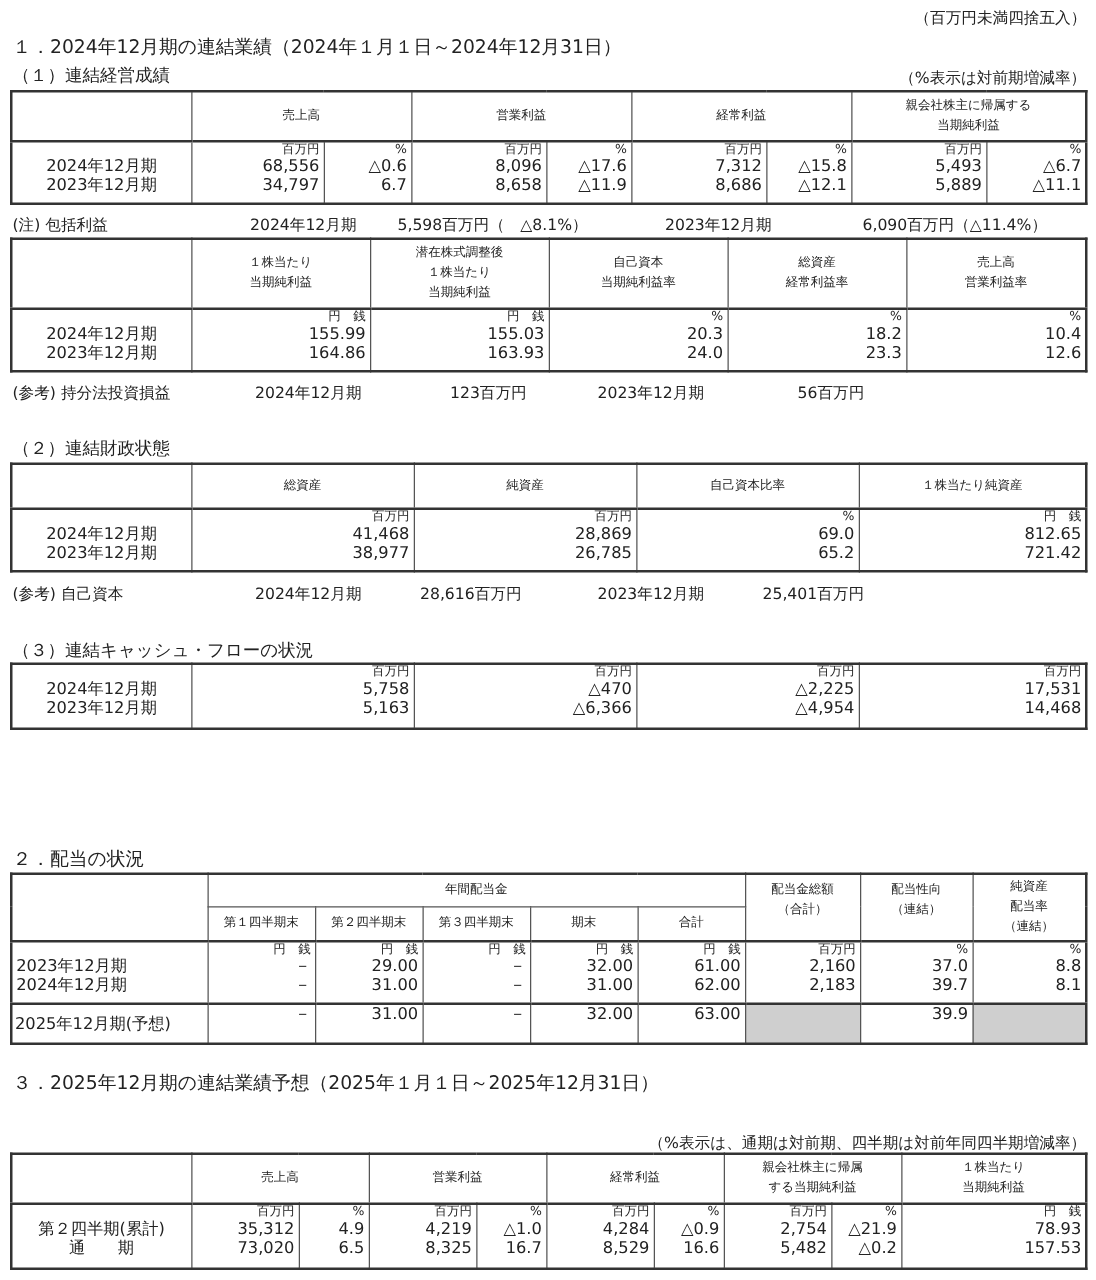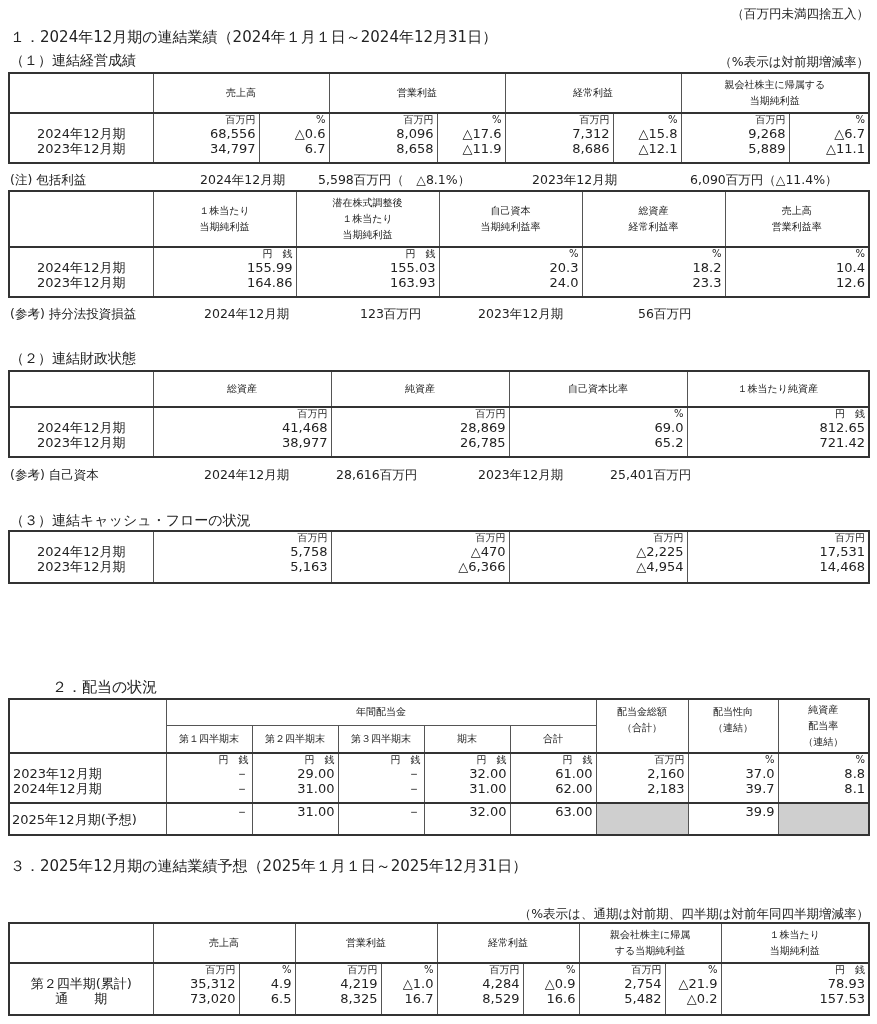--- a/index.html
+++ b/index.html
@@ -51,21 +51,21 @@
 当期純利益</td>
   </tr>
   <tr style="height:50px">
     <td class="lbl"><span class="u">&nbsp;</span><span>2024年12月期</span><br><span>2023年12月期</span></td>
     <td class="num"><span class="u">百万円</span><span>68,556</span><br><span>34,797</span></td>
     <td class="num"><span class="u">%</span><span>△0.6</span><br><span>6.7</span></td>
     <td class="num"><span class="u">百万円</span><span>8,096</span><br><span>8,658</span></td>
     <td class="num"><span class="u">%</span><span>△17.6</span><br><span>△11.9</span></td>
     <td class="num"><span class="u">百万円</span><span>7,312</span><br><span>8,686</span></td>
     <td class="num"><span class="u">%</span><span>△15.8</span><br><span>△12.1</span></td>
-    <td class="num"><span class="u">百万円</span><span>9,268</span><br><span>5,889</span></td>
+    <td class="num"><span class="u">百万円</span><span>5,493</span><br><span>5,889</span></td>
     <td class="num"><span class="u">%</span><span>△6.7</span><br><span>△11.1</span></td>
   </tr>
 </tbody>
   </table>
 
 <div class="abs note" style="left:10px; top:172px;">(注) 包括利益</div>
 <div class="abs note" style="left:200px; top:172px;">2024年12月期</div>
 <div class="abs note" style="left:318px; top:172px;">5,598百万円（　△8.1%）</div>
 <div class="abs note" style="left:532px; top:172px;">2023年12月期</div>
 <div class="abs note" style="left:690px; top:172px;">6,090百万円（△11.4%）</div>
@@ -157,21 +157,21 @@
   <tr style="height:52px">
     <td class="lbl"><span class="u">&nbsp;</span><span>2024年12月期</span><br><span>2023年12月期</span></td>
     <td class="num"><span class="u">百万円</span><span>5,758</span><br><span>5,163</span></td>
     <td class="num"><span class="u">百万円</span><span>△470</span><br><span>△6,366</span></td>
     <td class="num"><span class="u">百万円</span><span>△2,225</span><br><span>△4,954</span></td>
     <td class="num"><span class="u">百万円</span><span>17,531</span><br><span>14,468</span></td>
   </tr>
 </tbody>
   </table>
 
-<div class="abs h1" style="left:10px; top:678px;margin-left:42px;">２．配当の状況</div>
+<div class="abs h1" style="left:10px; top:678px;">２．配当の状況</div>
 <table style="left:8px; top:698px; width:860px;">
   <colgroup>
       <col style="width:157px">
       <col style="width:86px">
       <col style="width:86px">
       <col style="width:86px">
       <col style="width:86px">
       <col style="width:86px">
       <col style="width:92px">
       <col style="width:90px">

